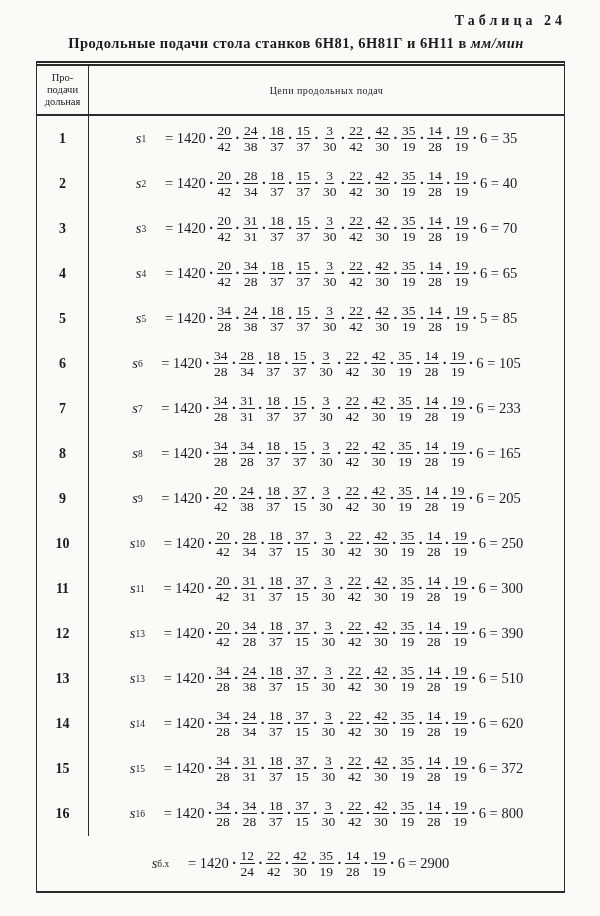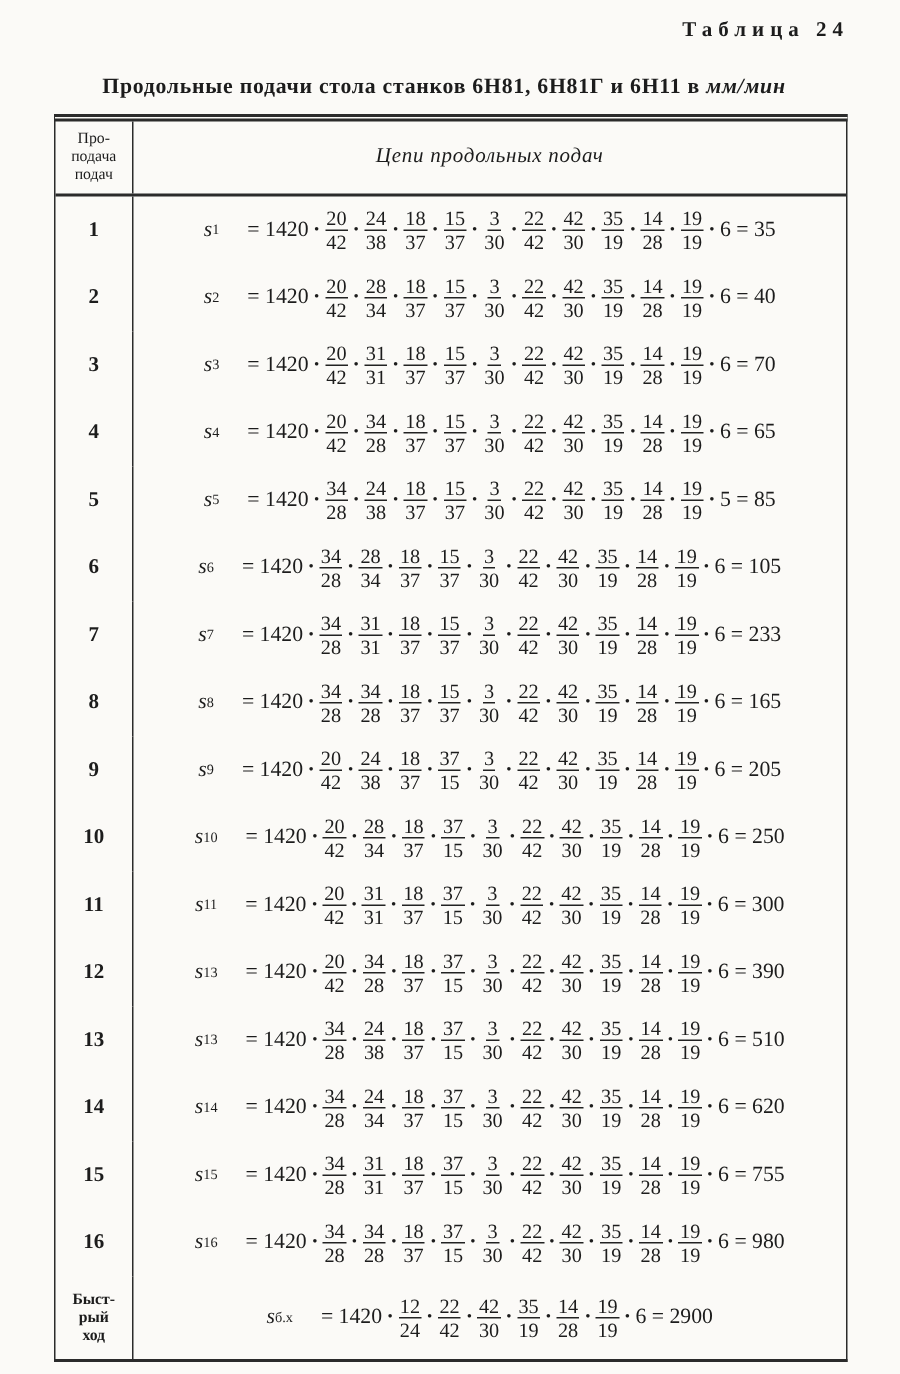--- a/index.html
+++ b/index.html
@@ -18,21 +18,21 @@
     padding: 13px 26px 0 0;
     font-weight: bold;
     font-size: 14px;
     letter-spacing: 4px;
     white-space: nowrap;
   }
   .doc-title {
     text-align: center;
     font-weight: bold;
     font-size: 14.5px;
-    margin-top: 21px;
+    margin-top: 6px;
     letter-spacing: 0.5px;
     white-space: nowrap;
   }
   .doc-title .unit { font-style: italic; }
 
   .tbl {
     margin: 9px 27px 0 36px;
     border-left: 1px solid #2b2b2b;
     border-right: 1px solid #2b2b2b;
     border-top: 5px double #2b2b2b;
@@ -48,23 +48,22 @@
     width: 52px;
     border-right: 1px solid #2b2b2b;
     display: flex; flex-direction: column;
     justify-content: center;
     font-size: 10.5px; line-height: 12px;
     text-align: center;
   }
   .th-right {
     flex: 1;
     display: flex; align-items: center; justify-content: center;
-    font-size: 14px;
+    font-size: 10px;
     letter-spacing: 0.5px;
-    font-style: italic;
   }
 
   .trow { display: flex; height: 45px; }
   .trow.fast { height: 55px; }
   .cnum {
     width: 52px;
     border-right: 1px solid #2b2b2b;
     display: flex; align-items: center; justify-content: center;
     font-size: 14px; font-weight: bold;
     text-align: center;
@@ -100,22 +99,22 @@
 
   <div class="doc-title">
     <span>Продольные подачи стола станков 6Н81, 6Н81Г и 6Н11 в</span>
     <span class="unit">мм/мин</span>
   </div>
 
   <div class="tbl">
     <div class="thead">
       <div class="th-left">
           <div>Про-</div>
-          <div>подача</div>
-          <div>подач</div>
+          <div>подачи</div>
+          <div>дольная</div>
         </div>
       <div class="th-right">
         <span>Цепи продольных подач</span>
       </div>
     </div>
     <div class="tbody">
         <div class="trow">
           <div class="cnum">1</div>
           <div class="cformula">
             <span class="svar">s</span>
@@ -1005,21 +1004,21 @@
             <span class="frac">
               <span class="fn">14</span>
               <span class="fd">28</span>
             </span>
             <span class="dot">·</span>
             <span class="frac">
               <span class="fn">19</span>
               <span class="fd">19</span>
             </span>
             <span class="dot">·</span>
-            <span>6 = 755</span>
+            <span>6 = 372</span>
           </div>
         </div>
         <div class="trow">
           <div class="cnum">16</div>
           <div class="cformula">
             <span class="svar">s</span>
             <sub>16</sub>
             <span class="eqpart">&nbsp;= 1420</span>
             <span class="dot">·</span>
             <span class="frac">
@@ -1065,29 +1064,24 @@
             <span class="frac">
               <span class="fn">14</span>
               <span class="fd">28</span>
             </span>
             <span class="dot">·</span>
             <span class="frac">
               <span class="fn">19</span>
               <span class="fd">19</span>
             </span>
             <span class="dot">·</span>
-            <span>6 = 980</span>
+            <span>6 = 800</span>
           </div>
         </div>
         <div class="trow fast">
-          <div class="cnum">
-            <div>Быст-</div>
-            <div>рый</div>
-            <div>ход</div>
-          </div>
           <div class="cformula">
             <span class="svar">s</span>
             <sub>б.х</sub>
             <span class="eqpart">&nbsp;= 1420</span>
             <span class="dot">·</span>
             <span class="frac">
               <span class="fn">12</span>
               <span class="fd">24</span>
             </span>
             <span class="dot">·</span>

